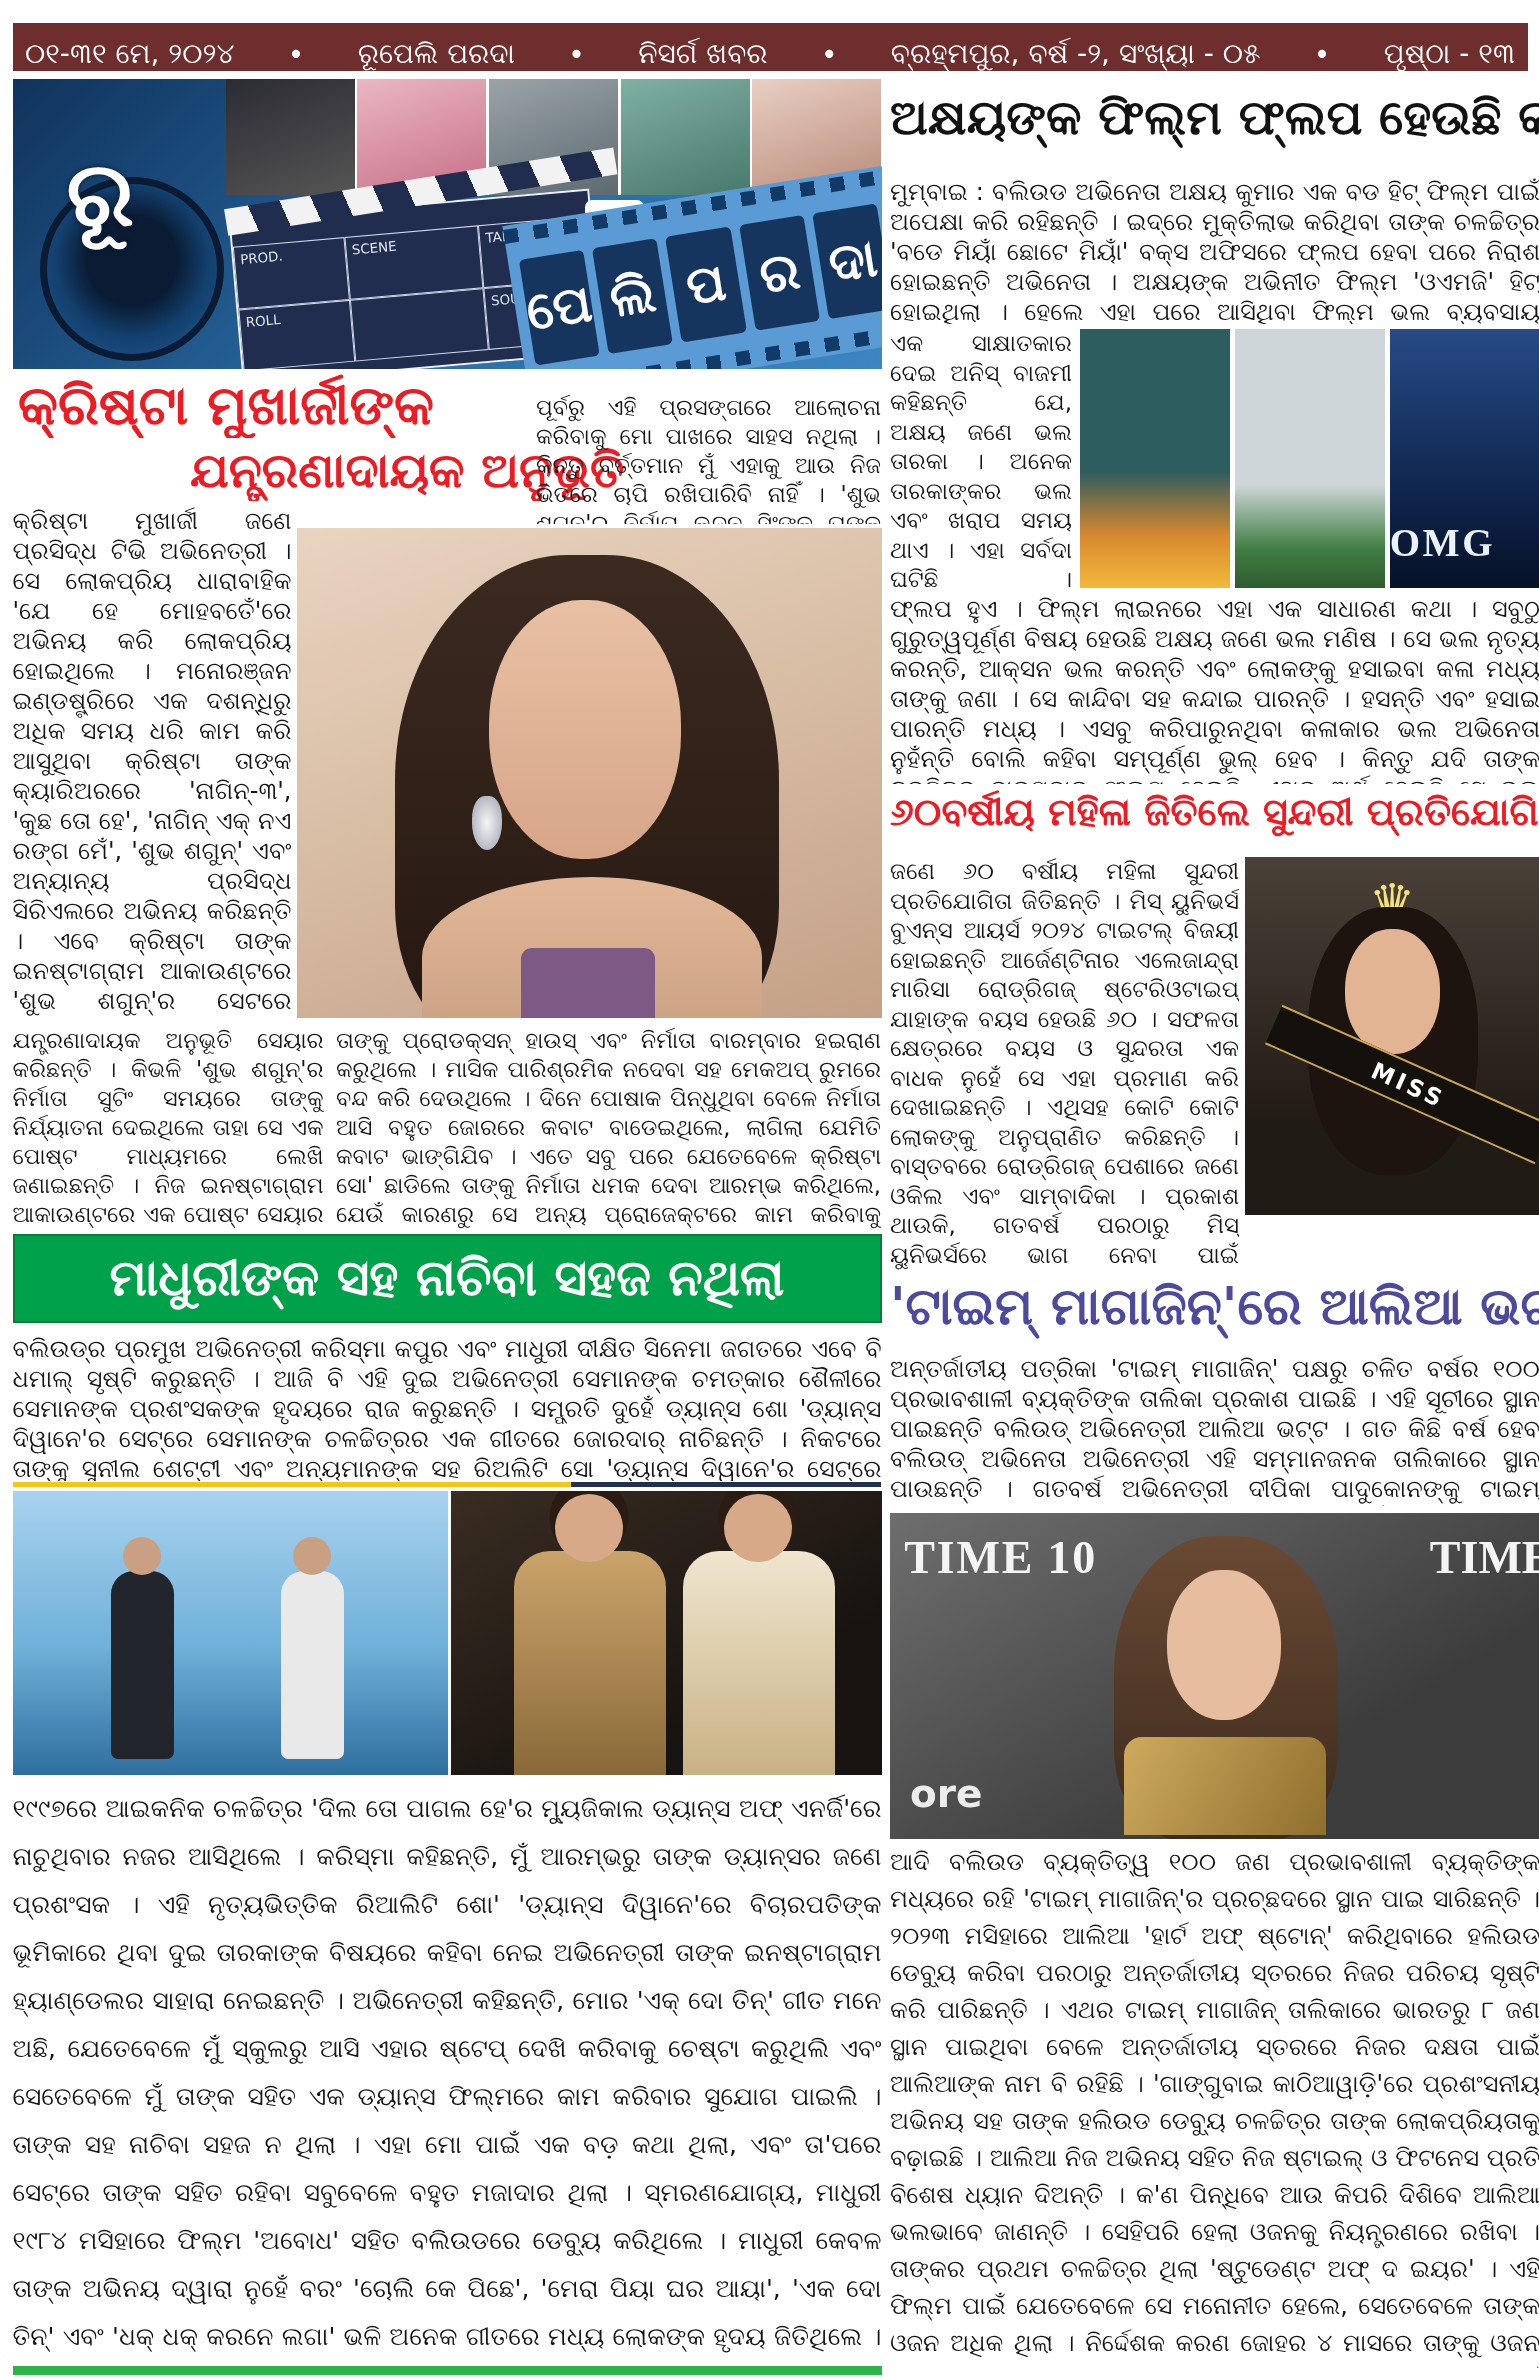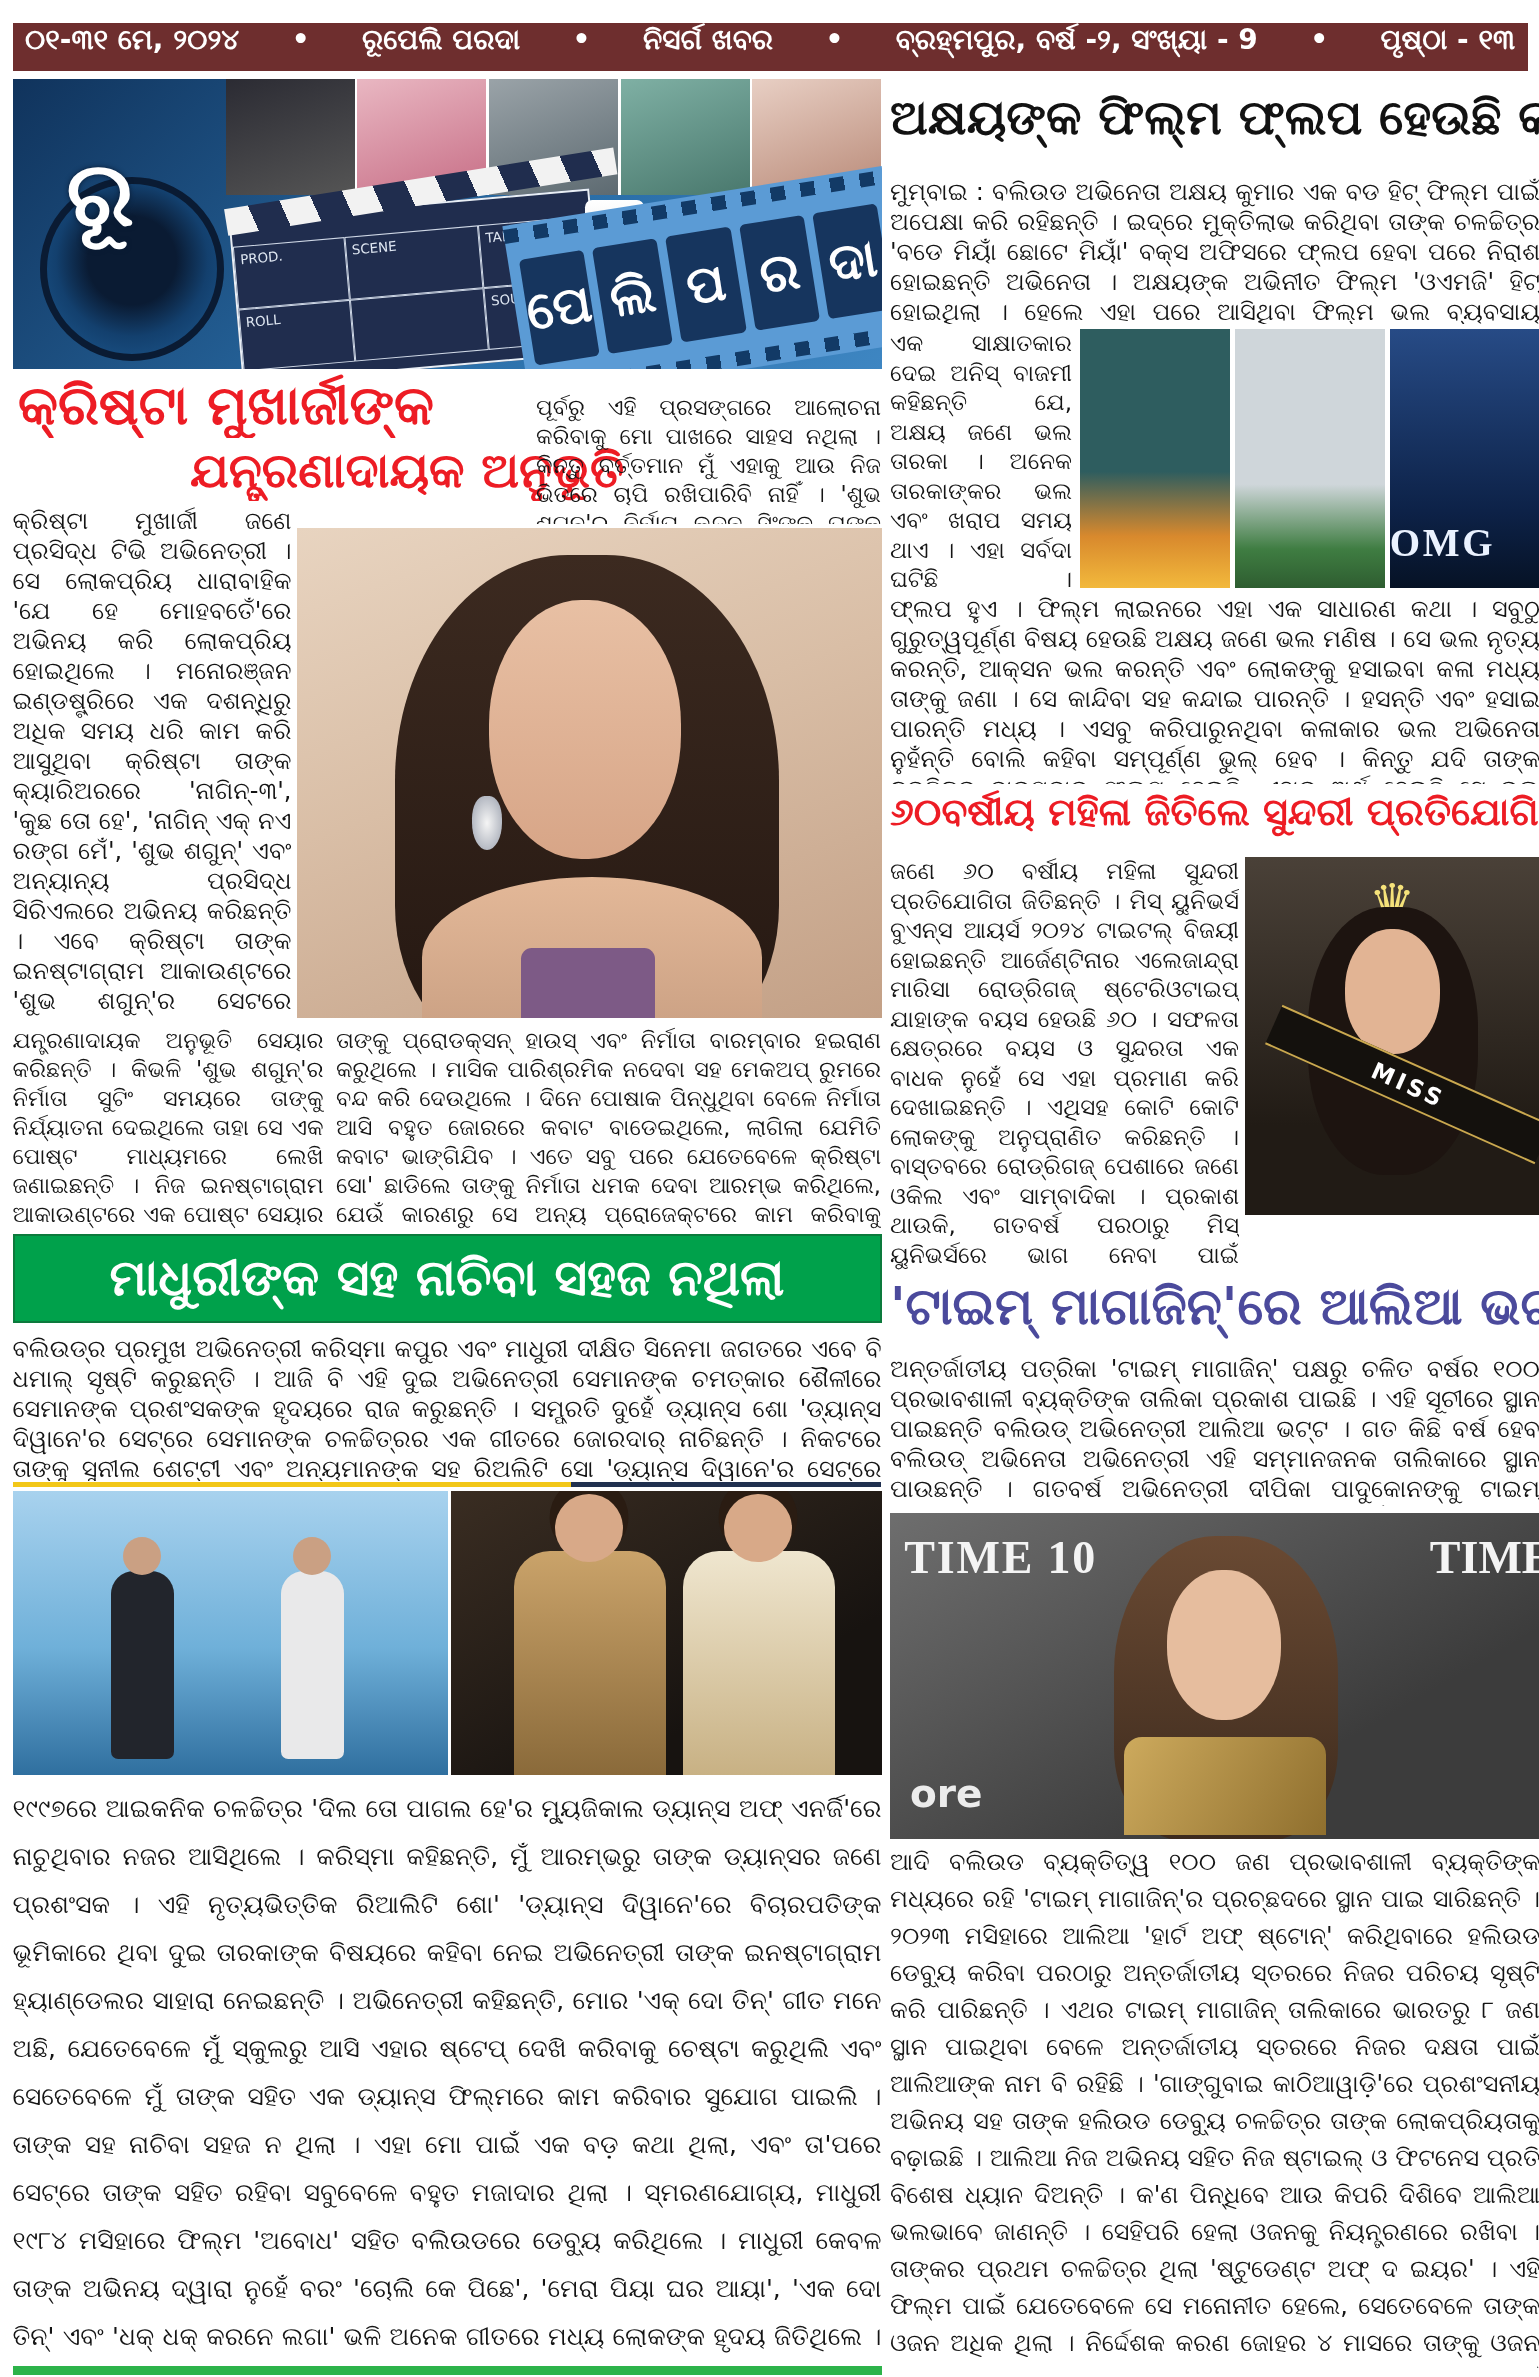--- a/index.html
+++ b/index.html
@@ -2,22 +2,22 @@
 <html style="font-size:14.3px"><head>
 <meta charset="utf-8">
 <style>
   html,body{margin:0;padding:0;background:#e8e8e8;}
   .page{position:relative;width:1540px;height:2377px;background:#ffffff;
         font-family:"DejaVu Sans",sans-serif;color:#111;overflow:hidden;}
   .abs{position:absolute;}
   .txt{text-align:justify;overflow:hidden;color:#141414;}
   
   .topbar{left:12.5px;top:23px;width:1515px;height:48px;background:#6e2e2e;color:#fff;
-          display:flex;align-items:flex-start;justify-content:space-between;
-          padding:0 12.5px;box-sizing:border-box;font-size:28px;font-weight:bold;}
+          display:flex;align-items:flex-end;justify-content:space-between;
+          padding:0 12.5px;box-sizing:border-box;font-size:28px;font-weight:normal;}
   .topbar span{white-space:nowrap;}
   
   .masthead{left:12.5px;top:79px;width:869px;height:290px;background:linear-gradient(135deg,#10335c,#2a6ea8 60%,#3e86c2);overflow:hidden;}
   .celebstrip{position:absolute;left:213px;top:0;width:656px;height:116px;display:flex;gap:2.7px;background:#fff;}
   .celeb{flex:1;}
   .c1{background:linear-gradient(160deg,#2b2b33,#555);}
   .c2{background:linear-gradient(160deg,#e9b7c2,#c76e86);}
   .c3{background:linear-gradient(160deg,#9aa3a8,#5d6a71);}
   .c4{background:linear-gradient(160deg,#7fb0a4,#49786d);}
   .c5{background:linear-gradient(160deg,#e8cfc4,#b98a78);}
@@ -109,21 +109,21 @@
 
 <div class="page">
 
   <div class="abs topbar">
     <span>୦୧-୩୧ ମେ, ୨୦୨୪</span>
     <span>•</span>
     <span>ରୂପେଲି ପରଦା</span>
     <span>•</span>
     <span>ନିସର୍ଗ ଖବର</span>
     <span>•</span>
-    <span>ବ୍ରହ୍ମପୁର, ବର୍ଷ -୨, ସଂଖ୍ୟା - 9</span>
+    <span>ବ୍ରହ୍ମପୁର, ବର୍ଷ -୨, ସଂଖ୍ୟା - ୦୫</span>
     <span>•</span>
     <span>ପୃଷ୍ଠା - ୧୩</span>
   </div>
 
   <div class="abs masthead">
     <div class="celebstrip">
       <div class="celeb c1"></div>
       <div class="celeb c2"></div>
       <div class="celeb c3"></div>
       <div class="celeb c4"></div>

